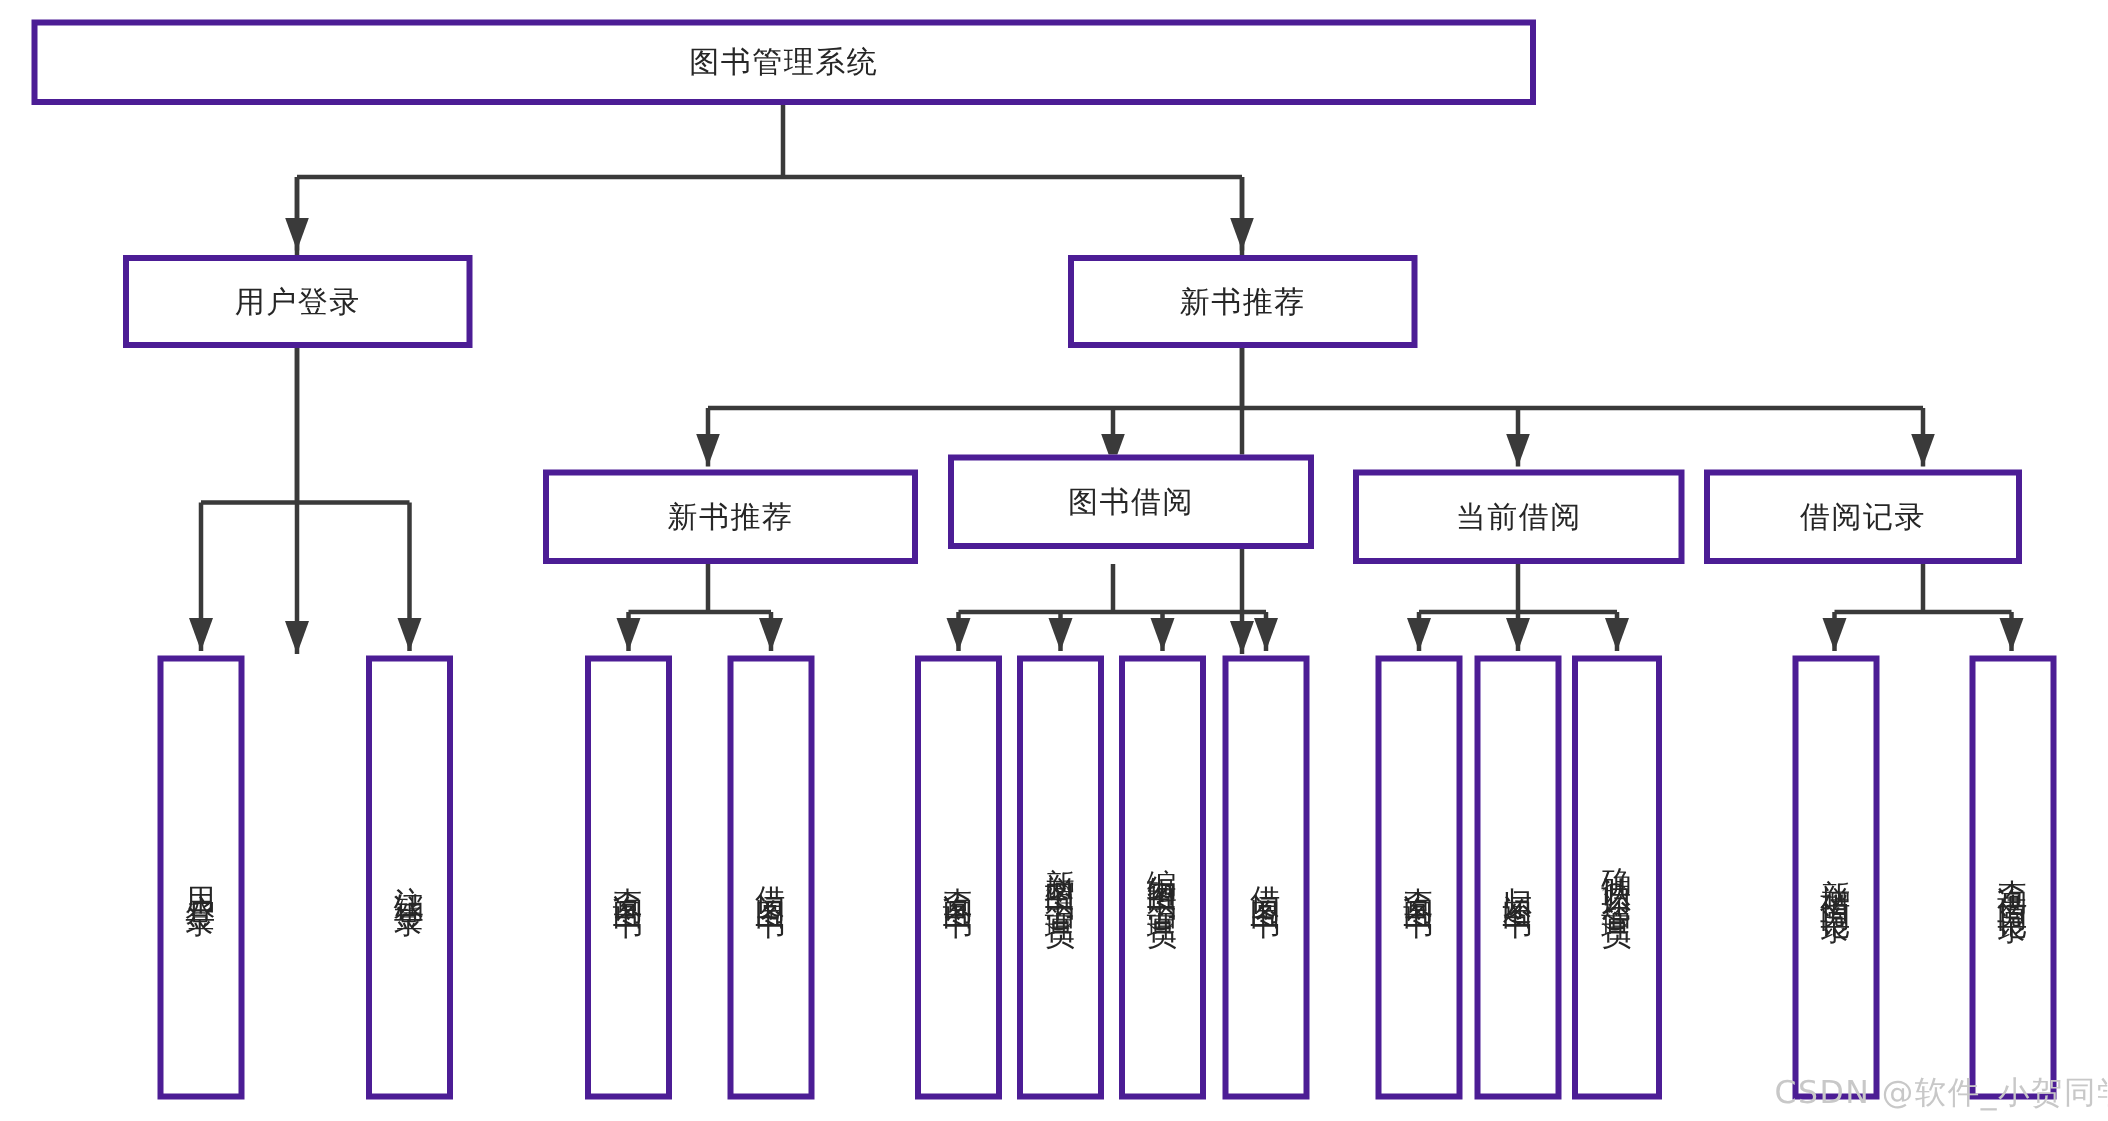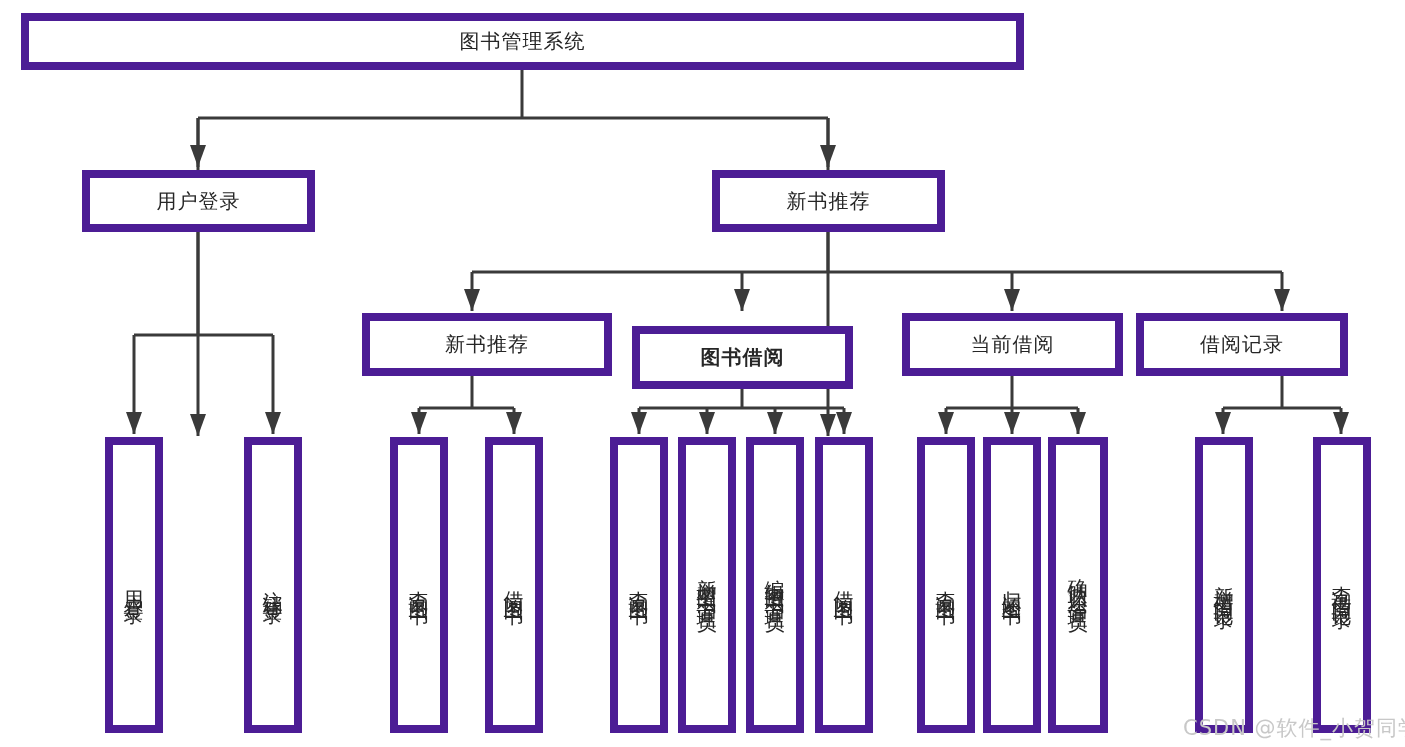--- a/index.html
+++ b/index.html
@@ -3,21 +3,21 @@
 <meta charset="utf-8">
 <style>
   html,body { margin:0; padding:0; background:#ffffff; }
   .canvas {
     position:relative; width:1405px; height:747px; background:#ffffff;
     font-family:"DejaVu Sans","Liberation Sans",sans-serif; overflow:hidden;
   }
   .wires { position:absolute; left:0; top:0; z-index:0; }
   .node {
     position:absolute; box-sizing:border-box; background:#ffffff;
-    border:8px solid #4c1d95; color:#262626; z-index:1;
+    border:4px solid #4c1d95; color:#262626; z-index:1;
     display:flex; align-items:center; justify-content:center;
     font-size:20px; letter-spacing:1px; white-space:nowrap;
   }
   .vnode {
     writing-mode:vertical-rl; text-orientation:mixed;
     letter-spacing:5px; line-height:1.2; white-space:normal;
   }
   .watermark {
     position:absolute; z-index:5; color:#c8c8c8; font-size:21px;
     letter-spacing:1px; z-index:5; white-space:nowrap;
@@ -72,21 +72,21 @@
       <path d="M1341,408 V434" marker-end="url(#arr)"></path>
     </g>
   </svg>
 
   <div class="node" style="left:21px; top:13px; width:1003px; height:57px;">图书管理系统</div>
 
   <div class="node" style="left:82px; top:170px; width:233px; height:62px;">用户登录</div>
   <div class="node" style="left:712px; top:170px; width:233px; height:62px;">新书推荐</div>
 
   <div class="node" style="left:362px; top:313px; width:250px; height:63px;">新书推荐</div>
-  <div class="node" style="left:632px; top:326px; width:221px; height:63px;font-weight:bold;">图书借阅</div>
+  <div class="node" style="left:632px; top:303px; width:244px; height:63px;">图书借阅</div>
   <div class="node" style="left:902px; top:313px; width:221px; height:63px;text-align:right;">当前借阅</div>
   <div class="node" style="left:1136px; top:313px; width:212px; height:63px;">借阅记录</div>
 
   <div class="node vnode" style="left:105px; top:437px; width:58px; height:296px;">用户登录</div>
   <div class="node vnode" style="left:244px; top:437px; width:58px; height:296px;">注销登录</div>
 
   <div class="node vnode" style="left:390px; top:437px; width:58px; height:296px;">查询图书</div>
   <div class="node vnode" style="left:485px; top:437px; width:58px; height:296px;">借阅图书</div>
 
   <div class="node vnode" style="left:610px; top:437px; width:58px; height:296px;">查询图书</div>

